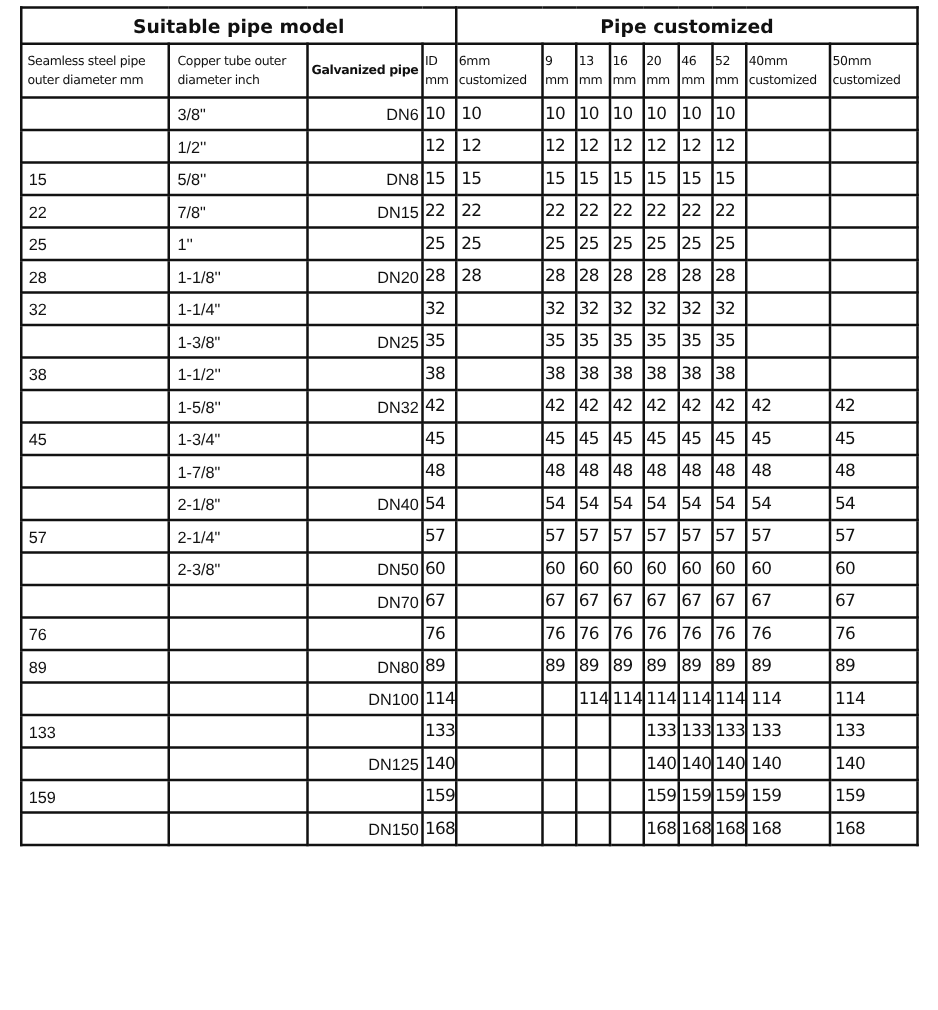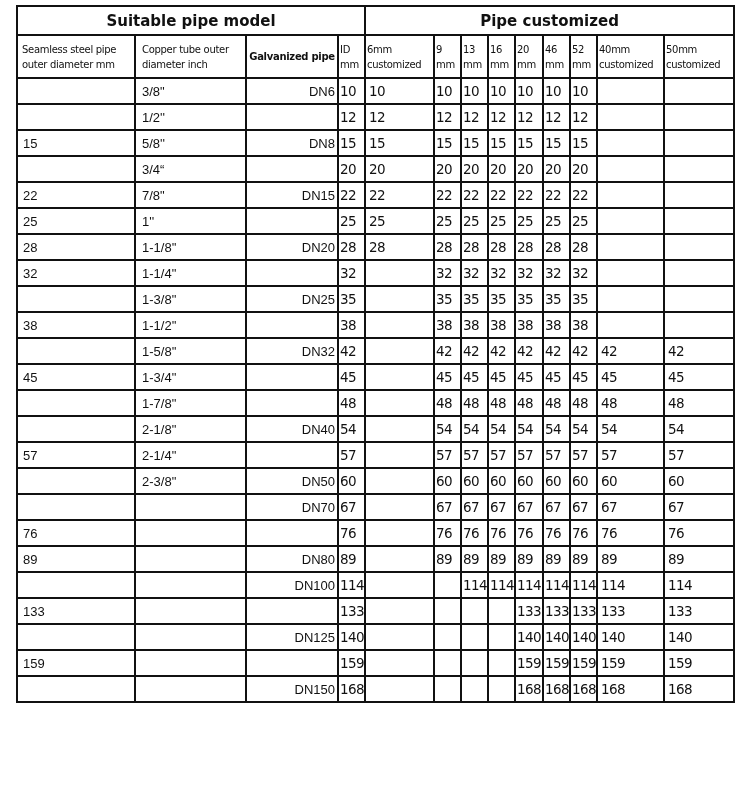--- a/index.html
+++ b/index.html
@@ -101,35 +101,20 @@
         <td class="num">15</td>
         <td class="num">15</td>
         <td class="num">15</td>
         <td class="num">15</td>
         <td class="num">15</td>
         <td class="num">15</td>
         <td class="num wide"></td>
         <td class="num wide"></td>
       </tr>
       <tr class="rr">
-        <td class="left-col"></td>
-        <td class="copper">3/4“</td>
-        <td class="galv"></td>
-        <td class="num">20</td>
-        <td class="num wide">20</td>
-        <td class="num">20</td>
-        <td class="num">20</td>
-        <td class="num">20</td>
-        <td class="num">20</td>
-        <td class="num">20</td>
-        <td class="num">20</td>
-        <td class="num wide"></td>
-        <td class="num wide"></td>
-      </tr>
-      <tr class="rr">
         <td class="left-col">22</td>
         <td class="copper">7/8"</td>
         <td class="galv">DN15</td>
         <td class="num">22</td>
         <td class="num wide">22</td>
         <td class="num">22</td>
         <td class="num">22</td>
         <td class="num">22</td>
         <td class="num">22</td>
         <td class="num">22</td>

